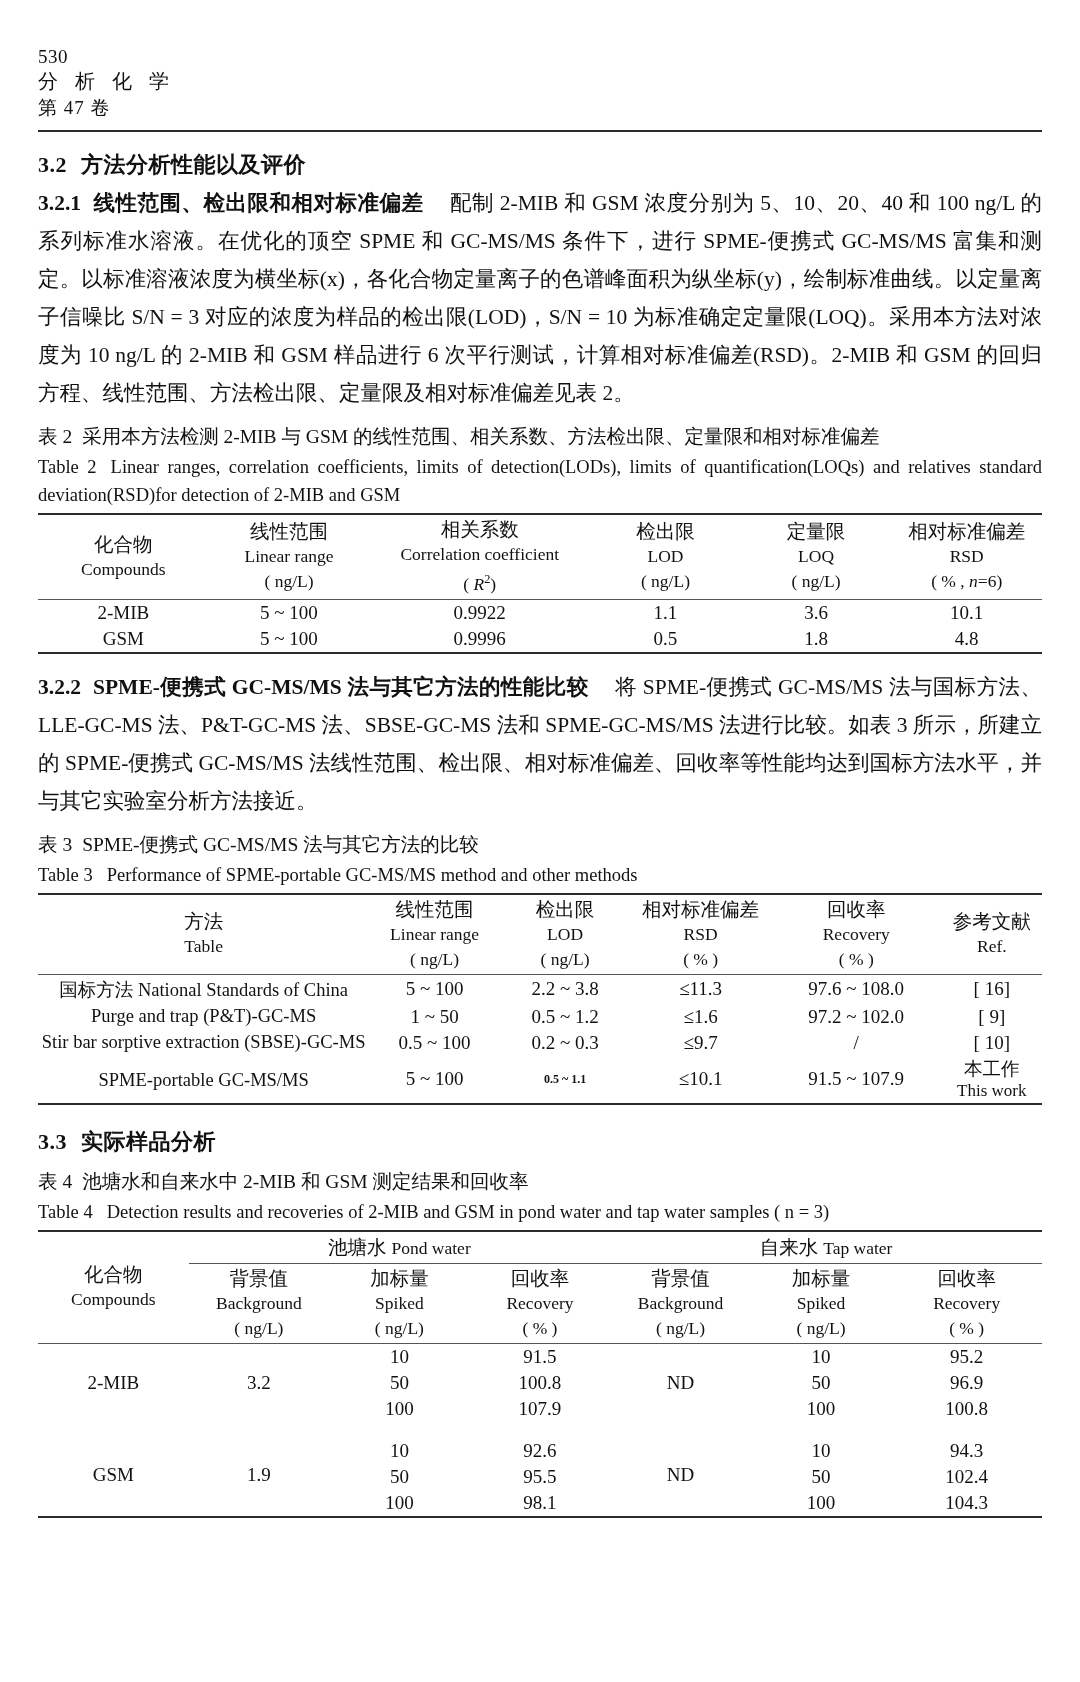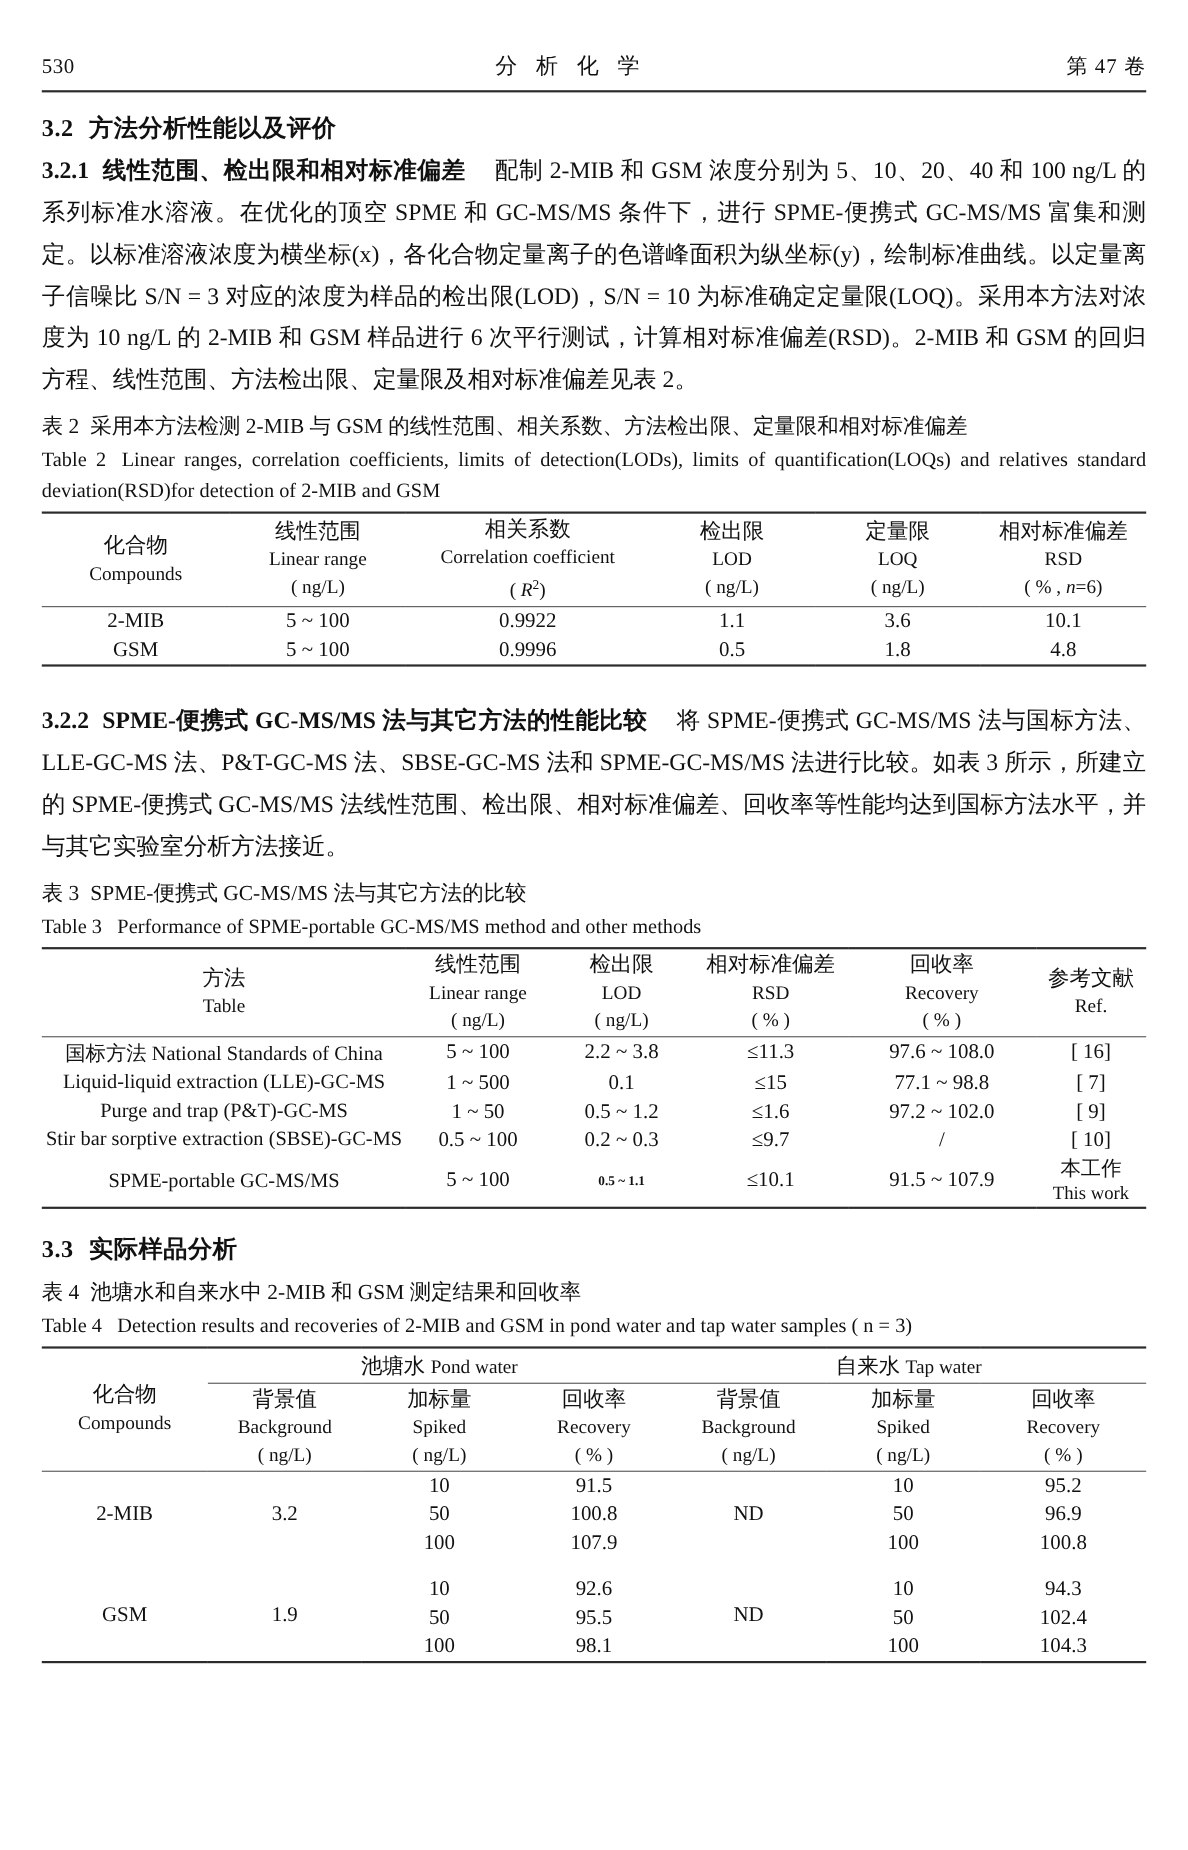--- a/index.html
+++ b/index.html
@@ -15,20 +15,21 @@
     width:1080px;height:1682px;
     box-sizing:border-box;
     padding:0 38px;
   }
   
   .runhead{
     display:flex;align-items:baseline;justify-content:space-between;
     padding-top:46px;
     font-size:19px;
     letter-spacing:.5px;
+    flex-direction:column;
   }
   .runhead .folio{font-family:"Liberation Serif",serif;}
   .runhead .journal{
     font-size:20px;letter-spacing:6px;font-weight:400;
   }
   .runhead .vol{font-size:19px;letter-spacing:1px;}
   .rule-head{
     margin-top:9px;
     border-top:2.2px solid #2b2b2b;
   }
@@ -169,21 +170,21 @@
         <td>GSM</td>
         <td>5 ~ 100</td>
         <td>0.9996</td>
         <td>0.5</td>
         <td>1.8</td>
         <td>4.8</td>
       </tr>
     </tbody>
   </table>
 
-  <p class="h3run" style="margin-top:30px;">
+  <p class="h3run" style="margin-top:14px;">
     <span class="lead"><span class="num">3.2.2</span><span>SPME-便携式 GC-MS/MS 法与其它方法的性能比较</span></span><span class="gap"></span><span>将 SPME-便携式 GC-MS/MS 法与国标方法、LLE-GC-MS 法、P&amp;T-GC-MS 法、SBSE-GC-MS 法和 SPME-GC-MS/MS 法进行比较。如表 3 所示，所建立的 SPME-便携式 GC-MS/MS 法线性范围、检出限、相对标准偏差、回收率等性能均达到国标方法水平，并与其它实验室分析方法接近。</span>
   </p>
 
   <div class="cap">
     <span class="lbl">表 3</span><span>SPME-便携式 GC-MS/MS 法与其它方法的比较</span>
   </div>
   <div class="cap-en">
     <span class="lbl">Table 3</span><span>Performance of SPME-portable GC-MS/MS method and other methods</span>
   </div>
 
@@ -229,28 +230,20 @@
       </tr>
     </thead>
     <tbody>
       <tr class="tight midline">
         <td class="methodcell">国标方法 National Standards of China</td>
         <td>5 ~ 100</td>
         <td>2.2 ~ 3.8</td>
         <td>≤11.3</td>
         <td>97.6 ~ 108.0</td>
         <td>[ 16]</td>
-      </tr>
-      <tr class="tight">
-        <td class="methodcell">Liquid-liquid extraction (LLE)-GC-MS</td>
-        <td>1 ~ 500</td>
-        <td>0.1</td>
-        <td>≤15</td>
-        <td>77.1 ~ 98.8</td>
-        <td>[ 7]</td>
       </tr>
       <tr class="tight">
         <td class="methodcell">Purge and trap (P&amp;T)-GC-MS</td>
         <td>1 ~ 50</td>
         <td>0.5 ~ 1.2</td>
         <td>≤1.6</td>
         <td>97.2 ~ 102.0</td>
         <td>[ 9]</td>
       </tr>
       <tr class="tight">

